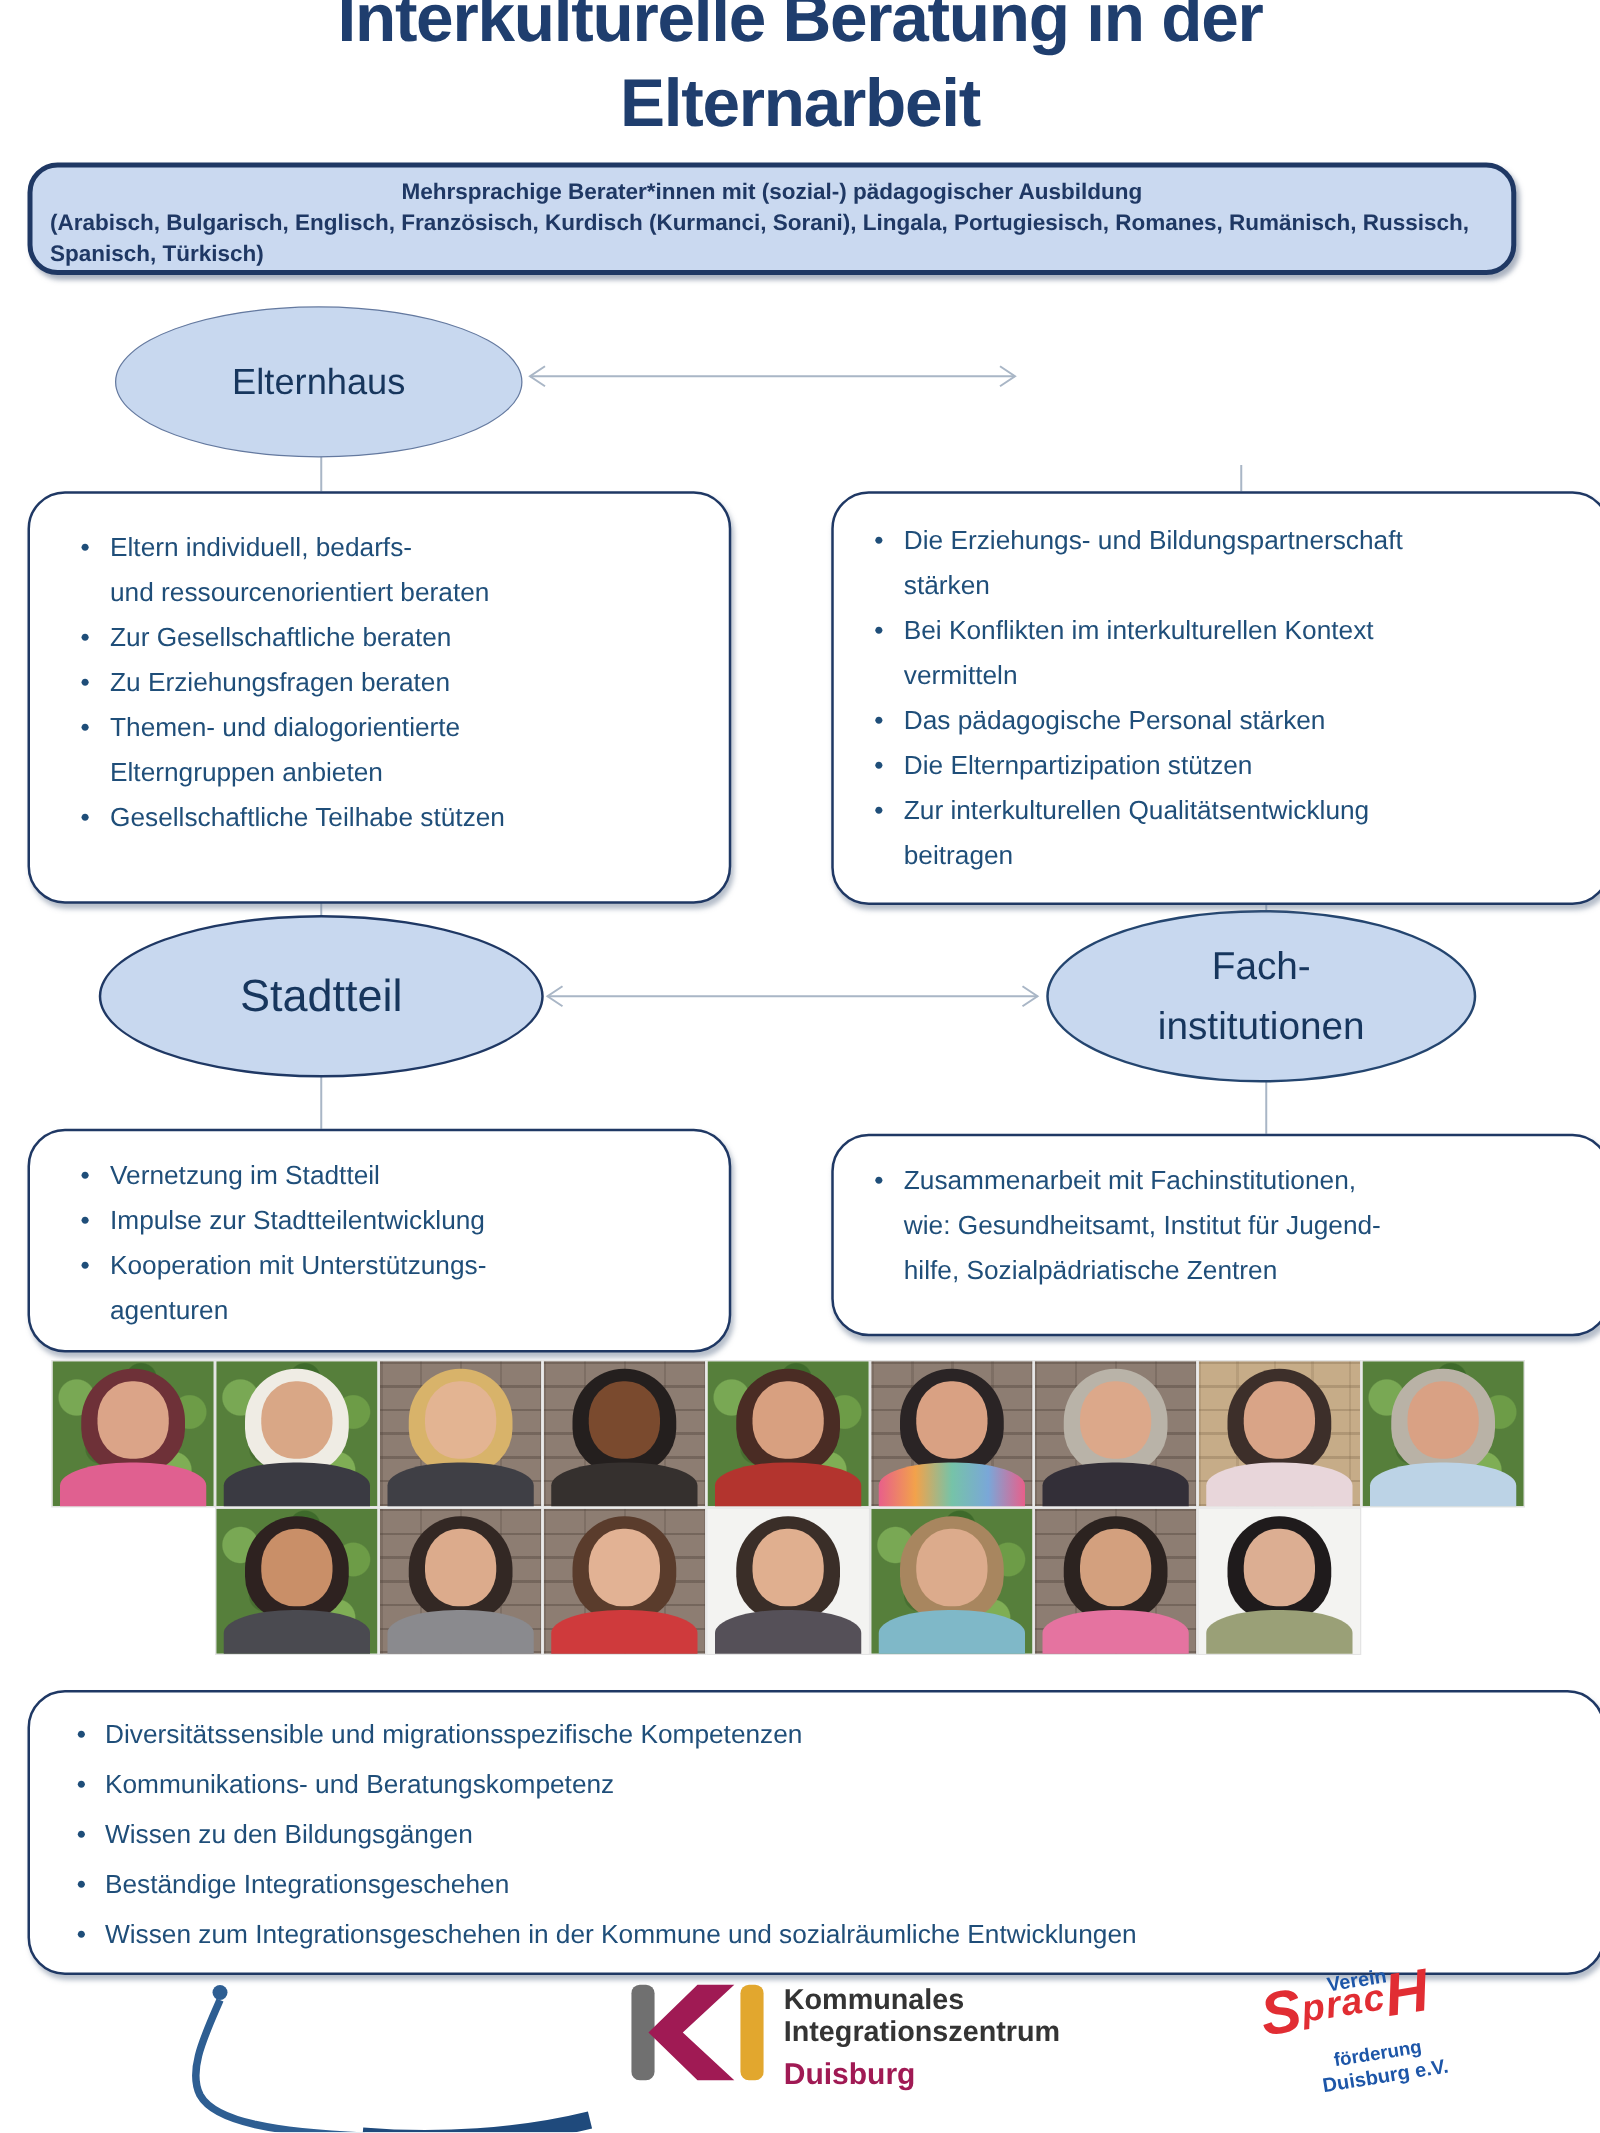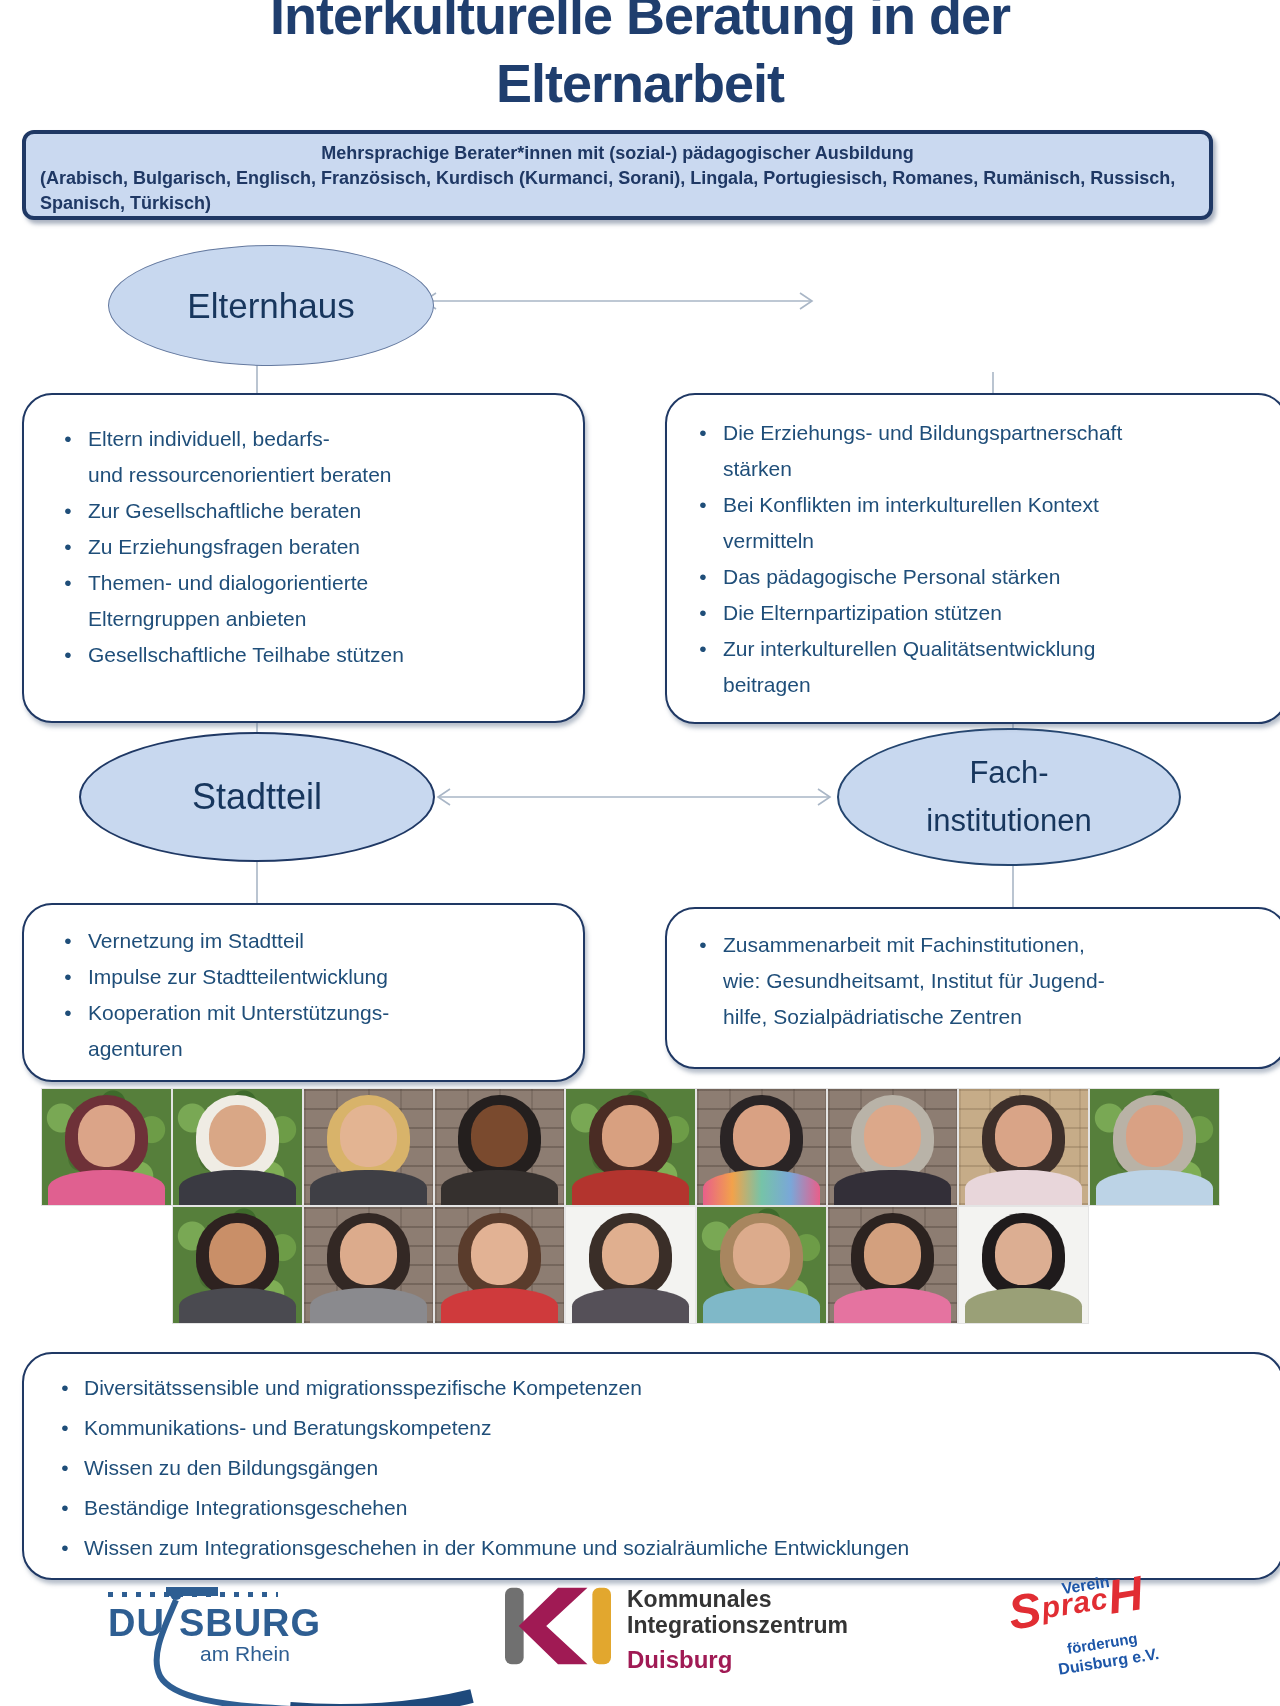--- a/index.html
+++ b/index.html
@@ -8,32 +8,32 @@
   .page{position:relative;width:1280px;height:1706px;overflow:hidden;background:#fff;}
 
   
   .title-line{position:absolute;left:0;width:1280px;text-align:center;margin:0;
               font-weight:bold;color:#1f3e6e;font-size:54px;letter-spacing:-1px;}
   .title-line.l1{top:-16px;}
   .title-line.l2{top:52px;}
 
   
   .banner{position:absolute;left:22px;top:130px;width:1155px;height:68px;
-          background:#cad9f0;border:4px solid #1f3864;border-radius:12px;
+          background:#cad9f0;border:4px solid #1f3864;border-radius:24px;
           box-shadow:3px 4px 4px rgba(100,115,140,.55);
           padding:7px 14px;color:#1f3864;font-weight:bold;font-size:18px;line-height:25px;}
   .banner .center{text-align:center;margin:0;}
   .banner .left{text-align:left;margin:0;}
 
   
   .node{position:absolute;border-radius:50%;background:#c8d8ef;
         display:flex;flex-direction:column;align-items:center;justify-content:center;
         color:#17365d;text-align:center;}
   .node .lbl{line-height:48px;}
-  .node-elternhaus{left:108px;top:245px;width:324px;height:119px;border:1.5px solid #64799f;font-size:35px;}
+  .node-elternhaus{left:92px;top:245px;width:324px;height:119px;border:1.5px solid #64799f;font-size:29px;}
   .node-bildung{left:818px;top:240px;width:356px;height:132px;border:3px solid #1f3864;font-size:31px;}
   .node-stadtteil{left:79px;top:732px;width:352px;height:126px;border:2px solid #1f3864;font-size:36px;}
   .node-fach{left:837px;top:728px;width:340px;height:134px;border:2px solid #24456f;font-size:31px;align-items:center;}
 
   
   .bullet-box{position:absolute;background:#fff;border:2px solid #1f3864;border-radius:30px;
               box-shadow:2px 4px 4px rgba(110,125,150,.5);color:#1f4e79;font-size:21px;}
   .box-elternhaus{left:22px;top:393px;width:527px;height:300px;padding:26px 8px 0 24px;}
   .box-bildung{left:665px;top:393px;width:595px;height:307px;padding:20px 8px 0 16px;}
   .box-stadtteil{left:22px;top:903px;width:527px;height:157px;padding:18px 8px 0 24px;}
@@ -303,26 +303,20 @@
       <div class="bullet">
         <span class="marker">•</span>
         <span class="btext">Beständige Integrationsgeschehen</span>
       </div>
       <div class="bullet">
         <span class="marker">•</span>
         <span class="btext">Wissen zum Integrationsgeschehen in der Kommune und sozialräumliche Entwicklungen</span>
       </div>
     </div>
 
-  <div class="duisburg-logo">
-    <div class="du-dots"></div>
-    <div class="du-bar"></div>
-    <div class="du-word"><span>DU</span><span class="du-gap"></span><span>SBURG</span></div>
-    <div class="du-tagline">am Rhein</div>
-  </div>
 
   <svg class="wires" width="1280" height="1706" viewBox="0 0 1280 1706">
     <circle cx="176" cy="1594" r="6" fill="#2e5e92"></circle>
     <path d="M176,1600 C164,1628 150,1656 160,1676 C172,1698 222,1706 292,1709" stroke="#2e5e92" stroke-width="6" fill="none"></path>
     <path d="M290,1709 C350,1714 415,1710 472,1696" stroke="#1f4a7c" stroke-width="14" fill="none"></path>
   </svg>
 
   <div class="ki-logo">
     <svg class="ki-icon" viewBox="0 0 108 78">
       <rect x="0" y="0" width="19" height="78" rx="7" fill="#707070"></rect>

